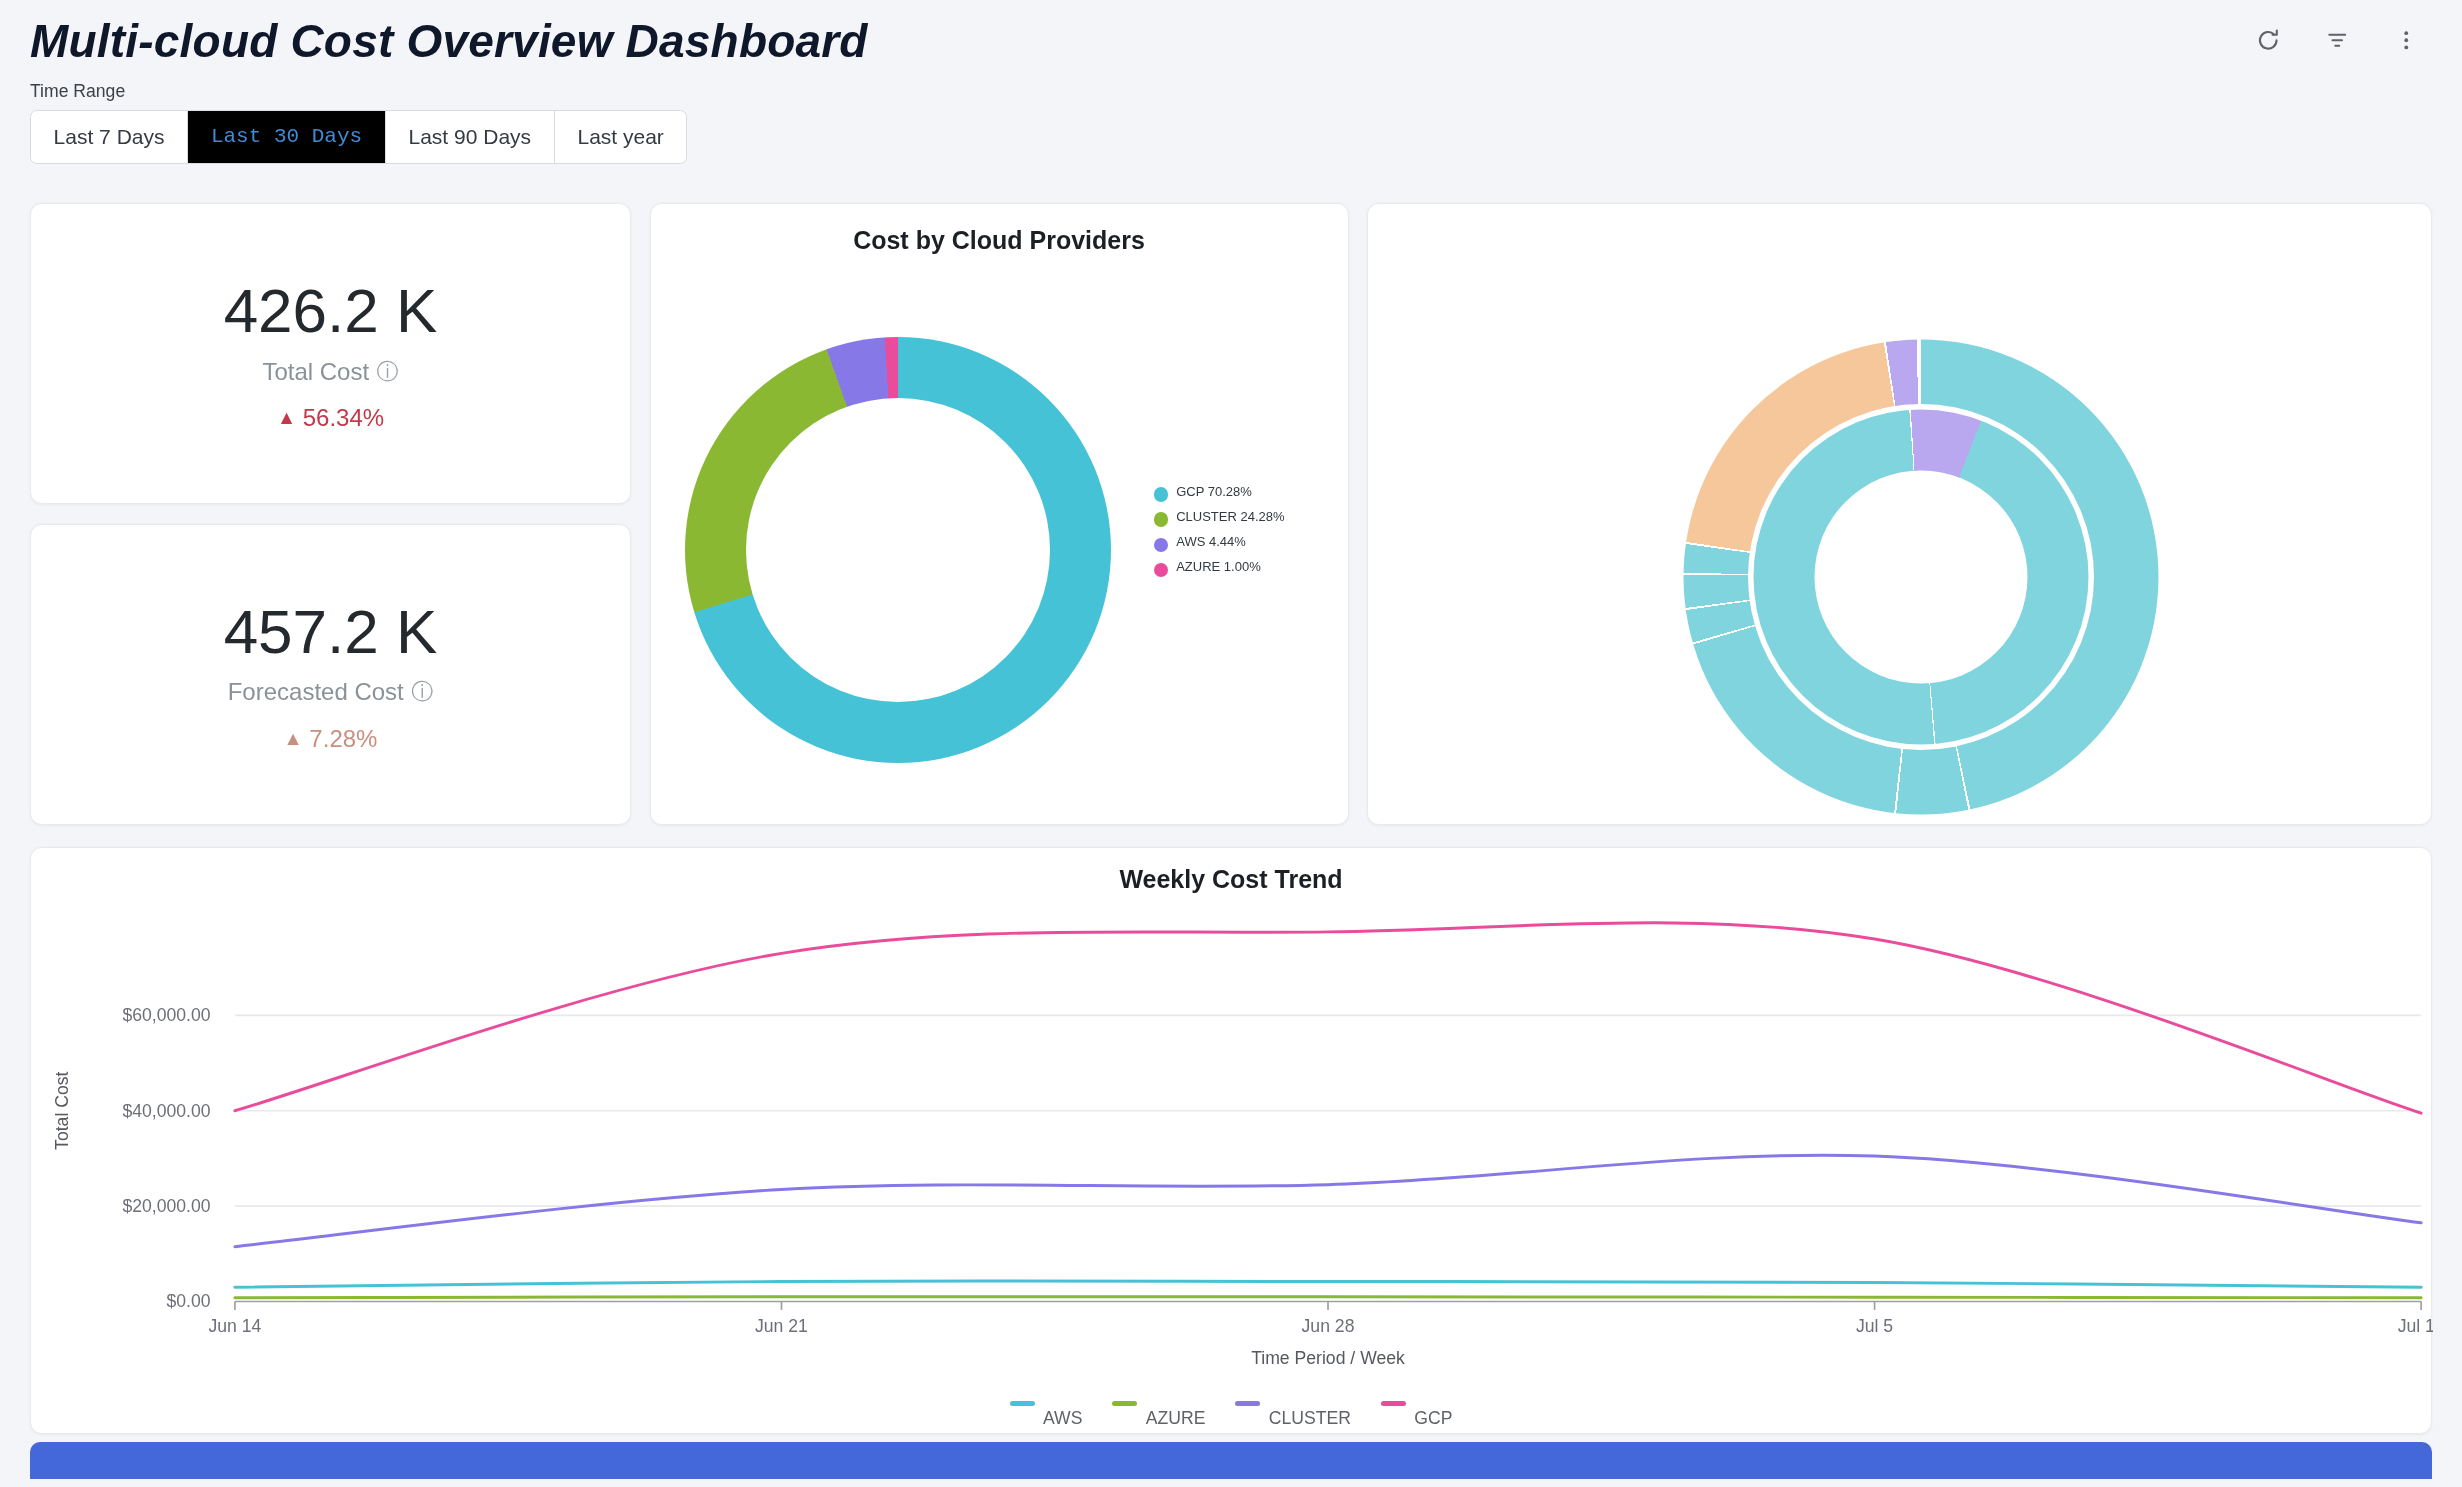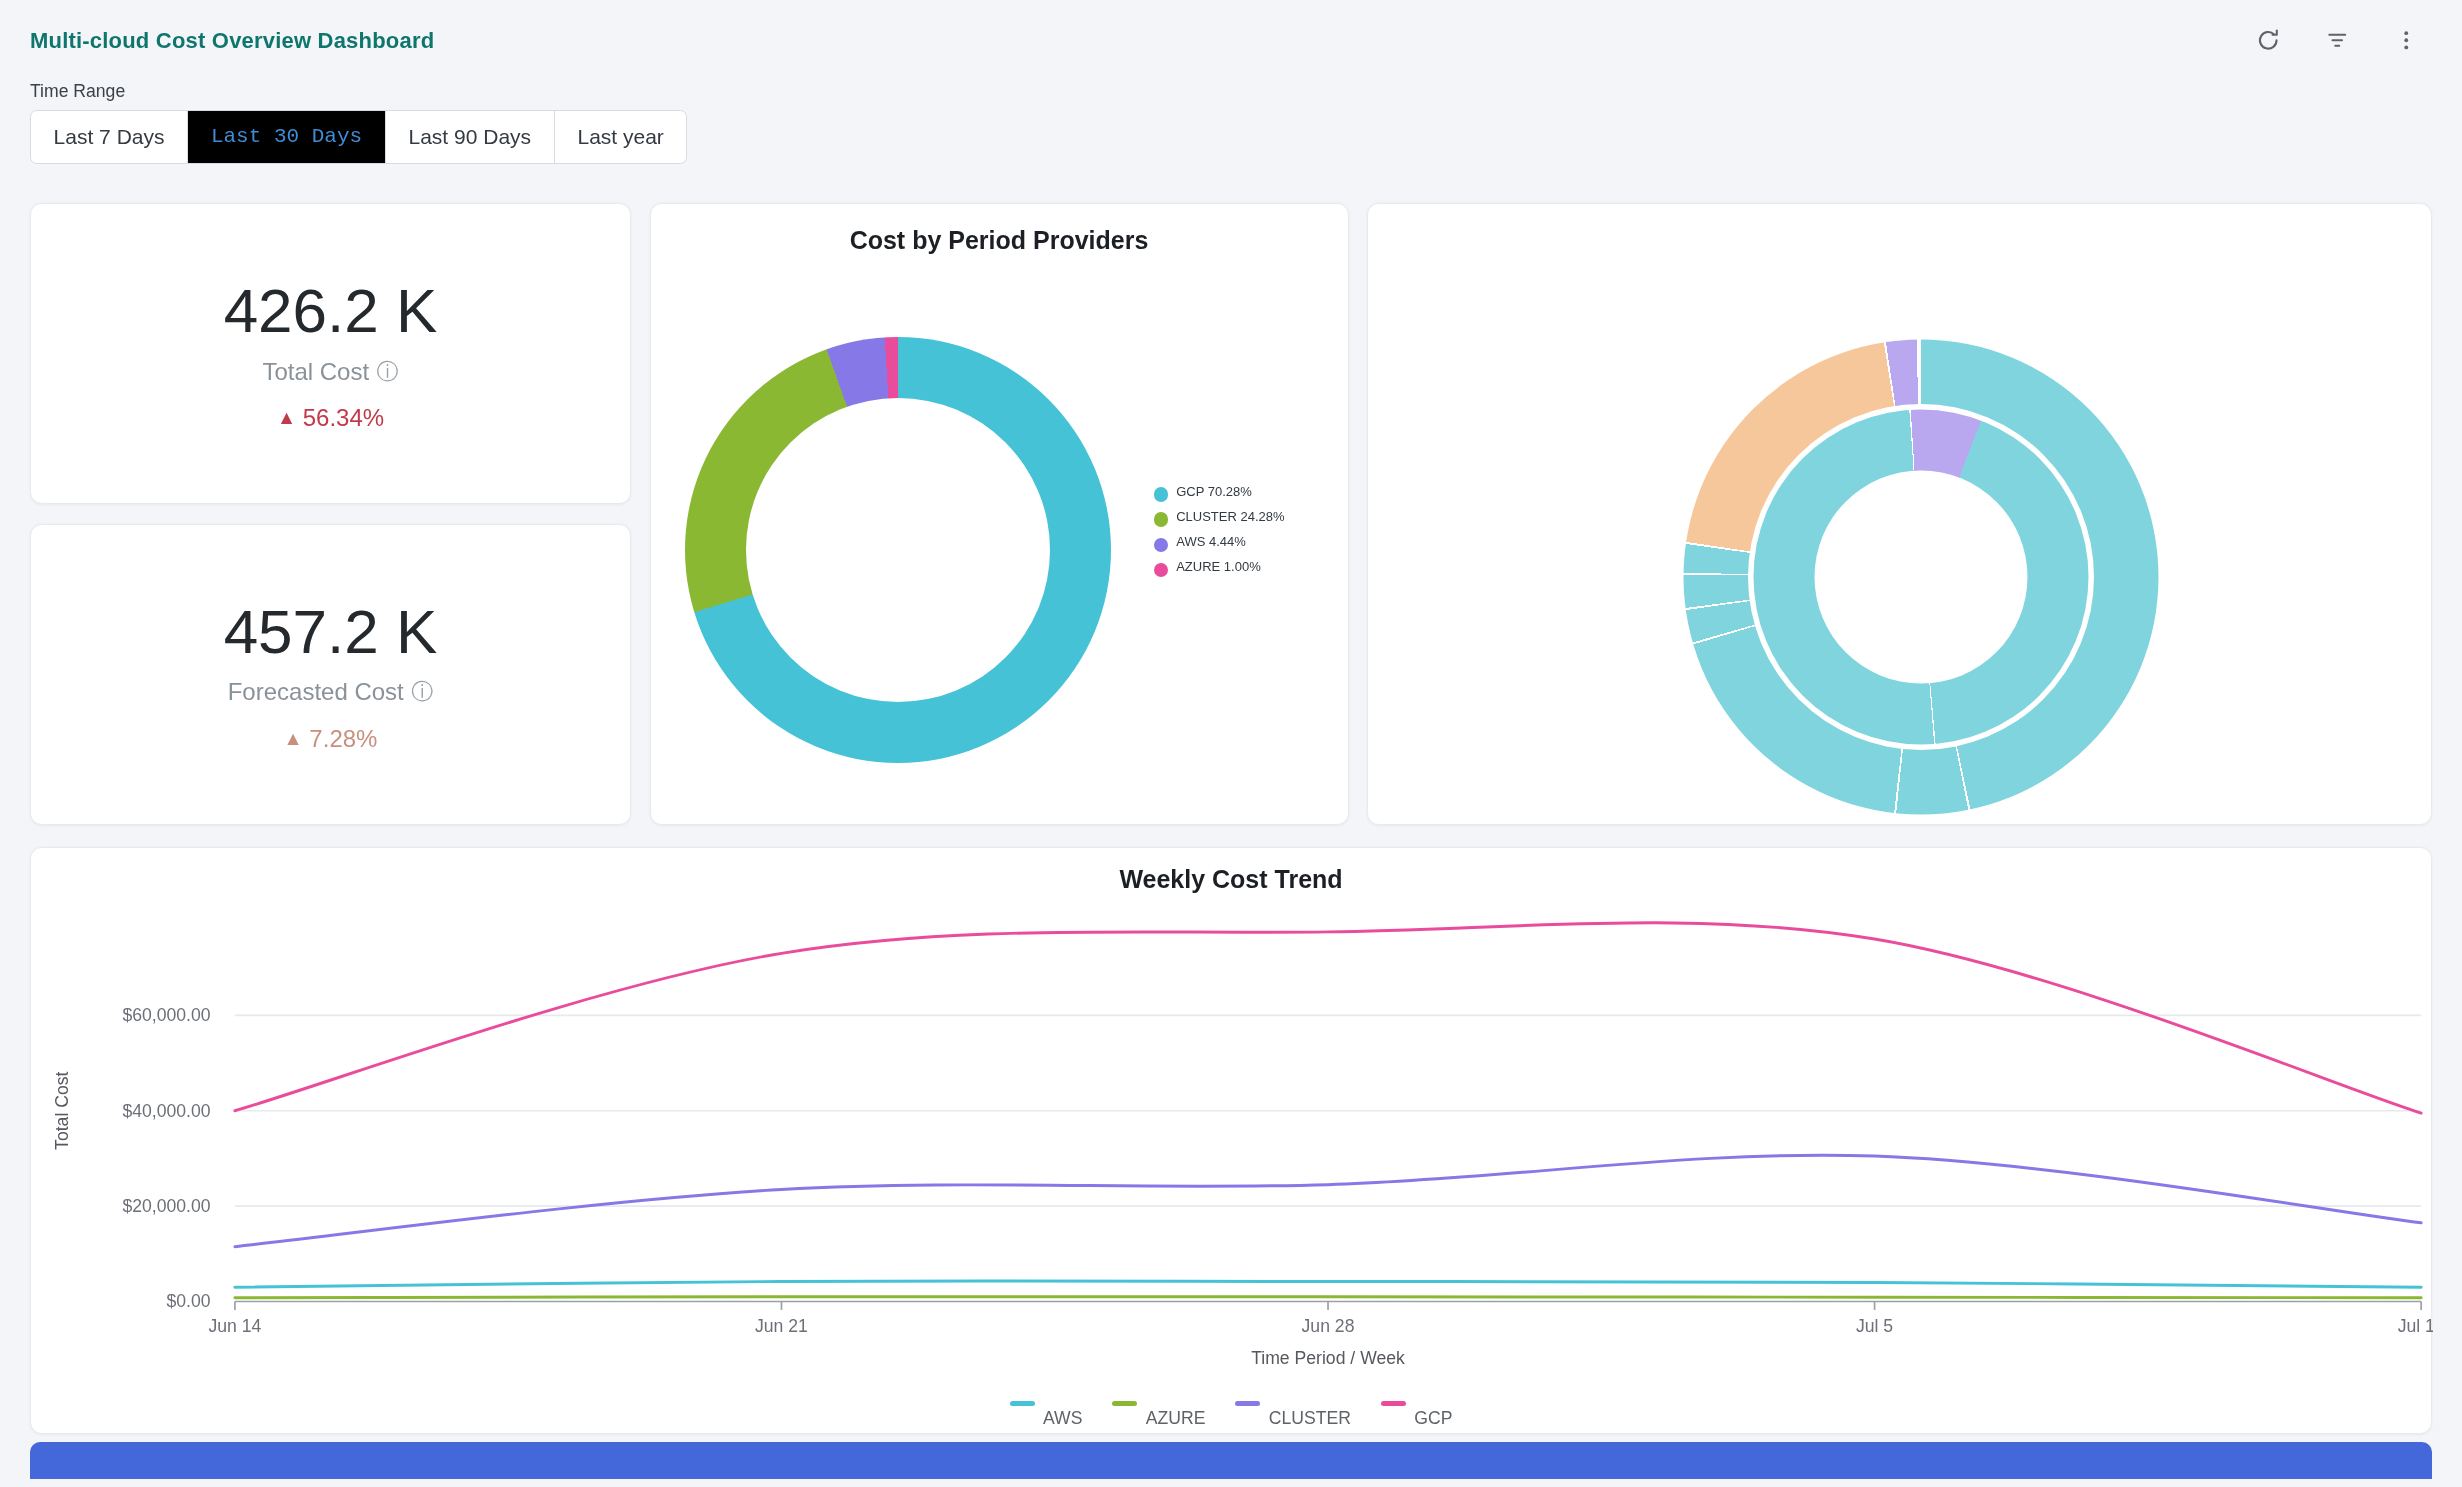--- a/index.html
+++ b/index.html
@@ -6,21 +6,21 @@
   html,body { width: 2462px; height: 1488px; overflow: hidden; }
   body {
     font-family: "Liberation Sans", "DejaVu Sans", sans-serif;
     background: #f3f5f8;
     color: #1f2328;
   }
   .page { width: 2462px; height: 1488px; padding: 18.5px 30px 0; }
 
   
   .topbar { display: flex; justify-content: space-between; align-items: center; height: 44px; }
-  .page-title { font-size: 22px; font-weight: 600; color: #0f766e; letter-spacing: 0.2px; }
+  .page-title { font-size: 46px; font-weight: 600; color: #0f172a; letter-spacing: 0.2px; font-style: italic; }
   .topbar-icons { display: flex; gap: 37px; align-items: center; padding-right: 10px; }
   .icon-btn { width: 32px; height: 32px; display: flex; align-items: center; justify-content: center; cursor: pointer; }
   .icon-btn svg { width: 28.5px; height: 28.5px; stroke: #5f6368; fill: none; stroke-width: 2.6; stroke-linecap: round; stroke-linejoin: round; }
   .icon-btn svg .fill { fill: #5f6368; stroke: none; }
 
   
   .timerange { margin-top: 18px; }
   .timerange-label { font-size: 17.6px; color: #3c4249; margin-bottom: 8.4px; }
   .segmented { display: flex; }
   .seg-btn {
@@ -140,21 +140,21 @@
           <span class="info-icon">ⓘ</span>
         </div>
         <div class="kpi-delta" style="color: rgb(200, 143, 127);">
           <span class="tri">▲</span>
           <span>7.28%</span>
         </div>
       </div>
     </div>
 
     <div class="card chart-card providers-card">
-      <div class="chart-title">Cost by Period Providers</div>
+      <div class="chart-title">Cost by Cloud Providers</div>
       <div class="donut" style="background: conic-gradient(rgb(69, 194, 213) 0deg, rgb(69, 194, 213) 253.008deg, rgb(138, 184, 51) 253.008deg, rgb(138, 184, 51) 340.416deg, rgb(134, 120, 230) 340.416deg, rgb(134, 120, 230) 356.4deg, rgb(234, 76, 156) 356.4deg, rgb(234, 76, 156) 360deg);">
         <div class="donut-hole"></div>
       </div>
       <div class="pie-legend">
         <div class="pl-item">
           <span class="pl-dot" style="background: rgb(69, 194, 213);"></span>
           <span class="pl-label">GCP 70.28%</span>
         </div>
         <div class="pl-item">
           <span class="pl-dot" style="background: rgb(138, 184, 51);"></span>

